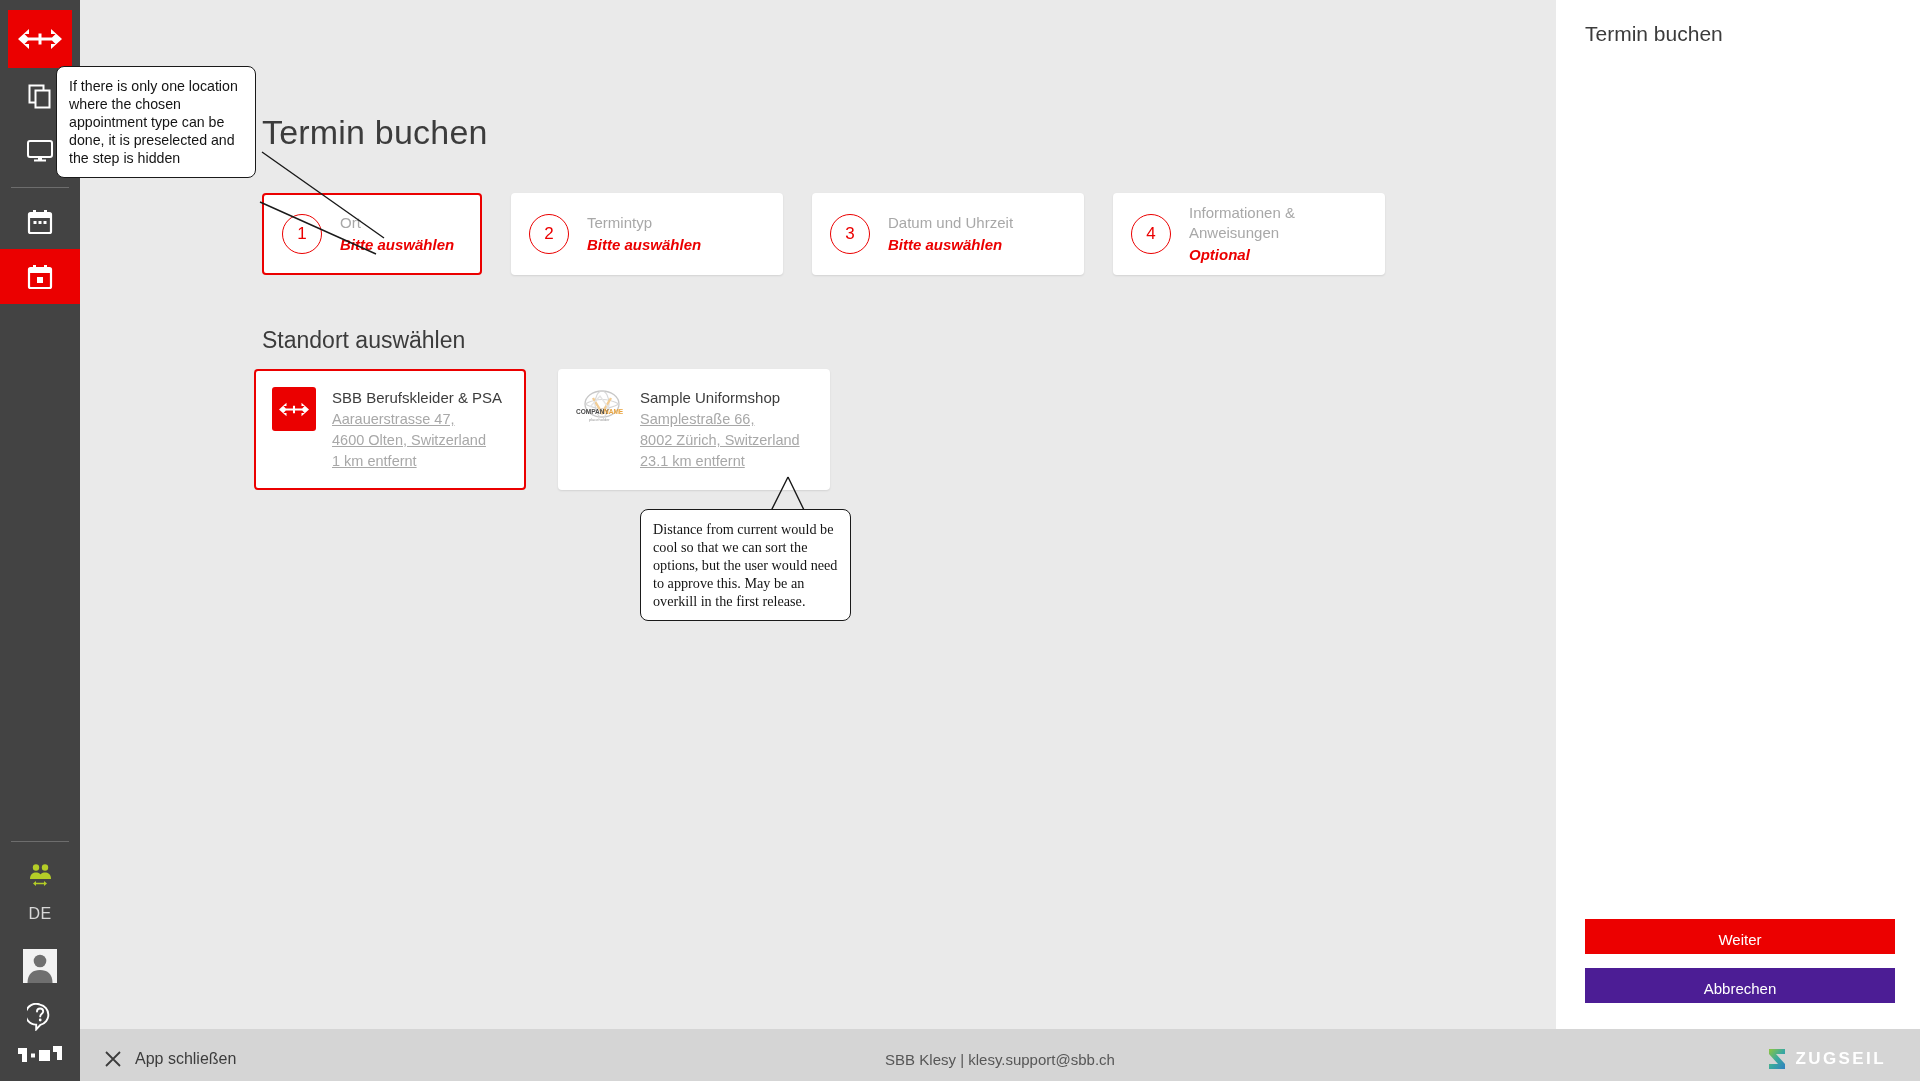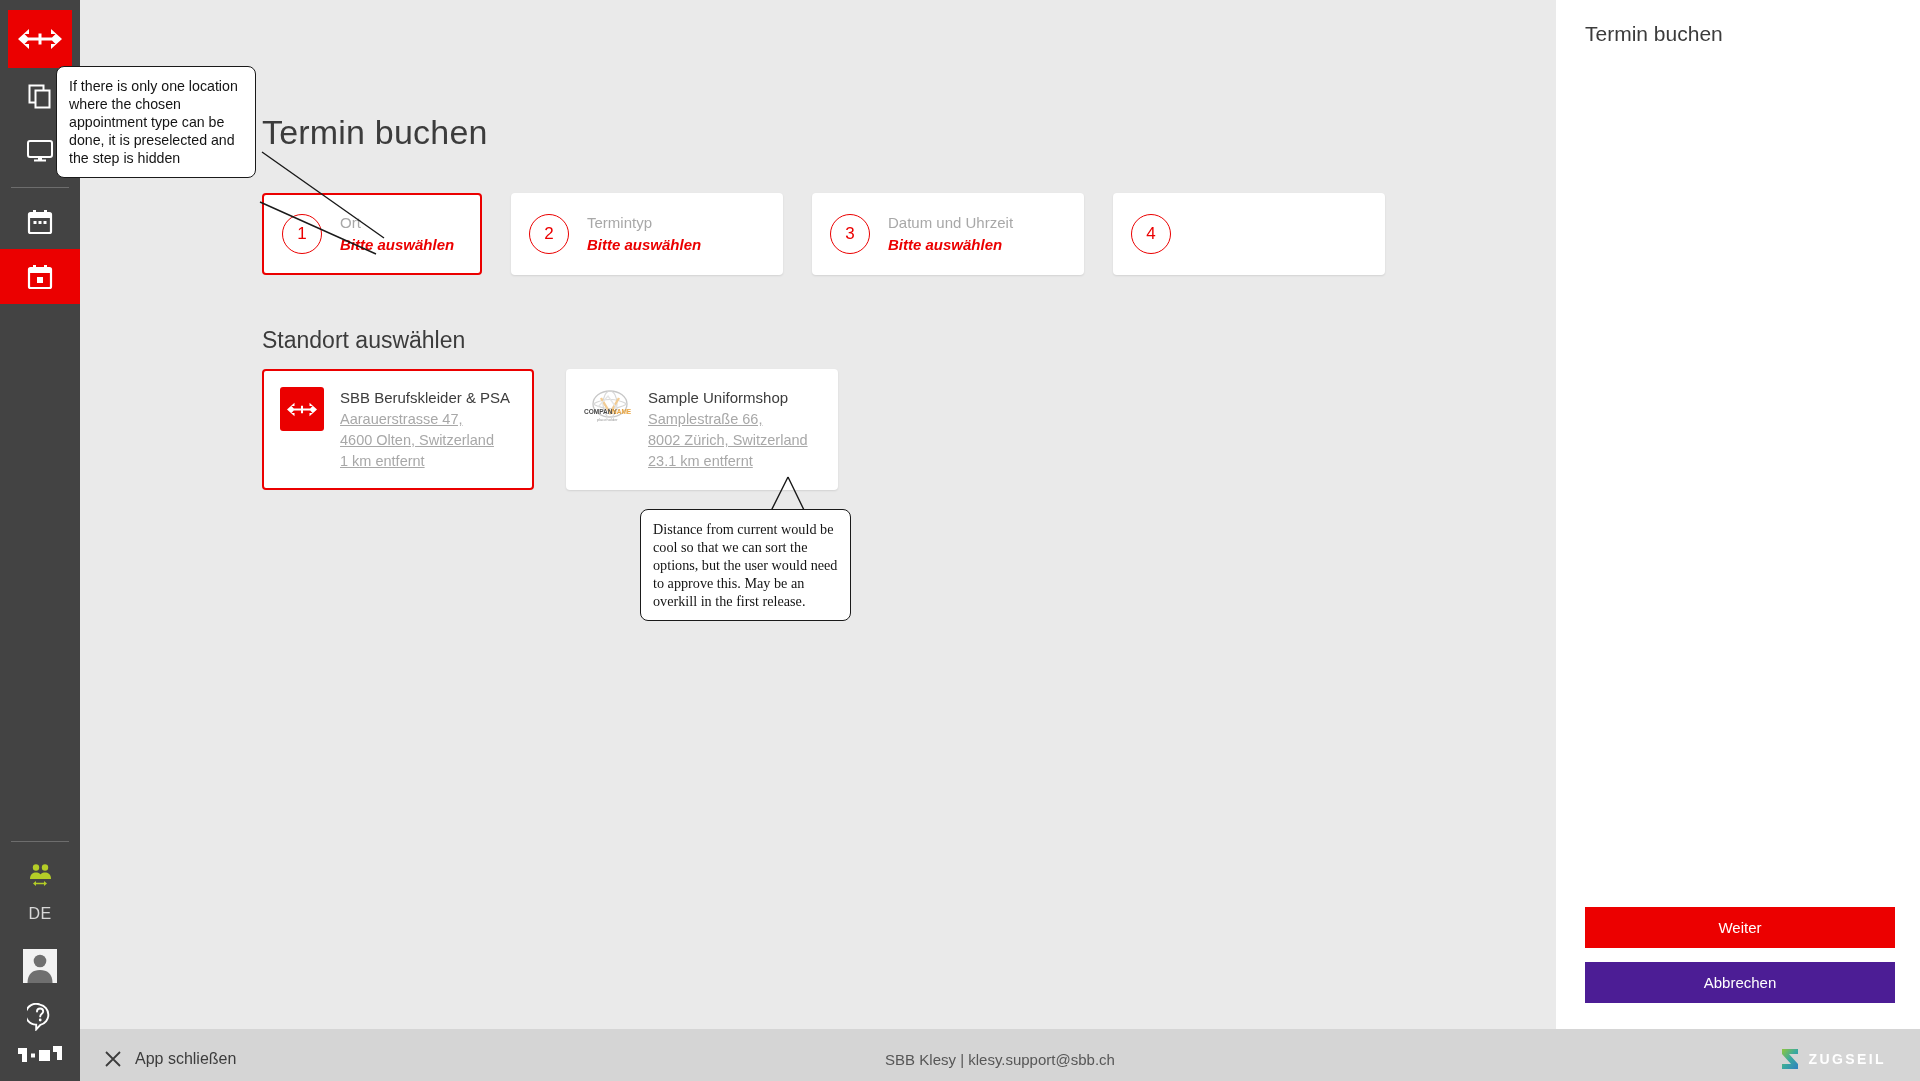--- a/index.html
+++ b/index.html
@@ -131,21 +131,21 @@
     position: absolute;
     left: 182px; top: 308px;
     font-size: 23px;
     color: #3c3c3c;
     font-weight: 400;
   }
 
   
   #locations {
     position: absolute;
-    left: 182px; top: 369px;
+    left: 174px; top: 369px;
     display: flex;
   }
   .loc-card {
     background: #ffffff;
     border-radius: 4px;
     display: flex;
     align-items: flex-start;
     padding: 18px 22px 2px 18px;
     box-sizing: border-box;
     box-shadow: 0 1px 2px rgba(0,0,0,.10);
@@ -223,21 +223,21 @@
     font-weight: 400;
   }
   #right-actions {
     position: absolute;
     left: 29px; bottom: 26px;
     width: 310px;
   }
   .btn {
     display: block;
     width: 100%;
-    height: 41px;
+    height: 35px;
     border: none;
     color: #ffffff;
     font-size: 15px;
     font-family: "Liberation Sans", sans-serif;
     cursor: pointer;
     line-height: 41px;
     text-align: center;
     padding: 0;
   }
   .btn-primary { background: #ec0000; margin-bottom: 14px; }
@@ -268,21 +268,21 @@
     color: #575757;
     font-size: 15px;
   }
   #footer-brand {
     position: absolute;
     right: 34px;
     display: flex; align-items: center;
   }
   #footer-brand .ztext {
     color: #ffffff;
-    font-size: 14px;
+    font-size: 17px;
     font-weight: bold;
     letter-spacing: 2.4px;
     margin-left: 8px;
   }
 </style>
 </head>
 <body>
 
 <div id="app">
 
@@ -402,20 +402,24 @@
       <div class="step-card" style="width:272px;">
         <div class="step-num">3</div>
         <div class="step-texts">
           <div class="step-label">Datum und Uhrzeit</div>
           <div class="step-value">Bitte auswählen</div>
         </div>
       </div>
 
       <div class="step-card" style="width:272px;">
         <div class="step-num">4</div>
+        <div class="step-texts">
+          <div class="step-label">Informationen &amp; Anweisungen</div>
+          <div class="step-value">Optional</div>
+        </div>
       </div>
     </div>
 
     <h2 id="section-title">Standort auswählen</h2>
 
     <div id="locations">
 
       <div class="loc-card selected">
         <div class="loc-logo sbb">
           <svg width="32" height="15" viewBox="0 0 46 22">

